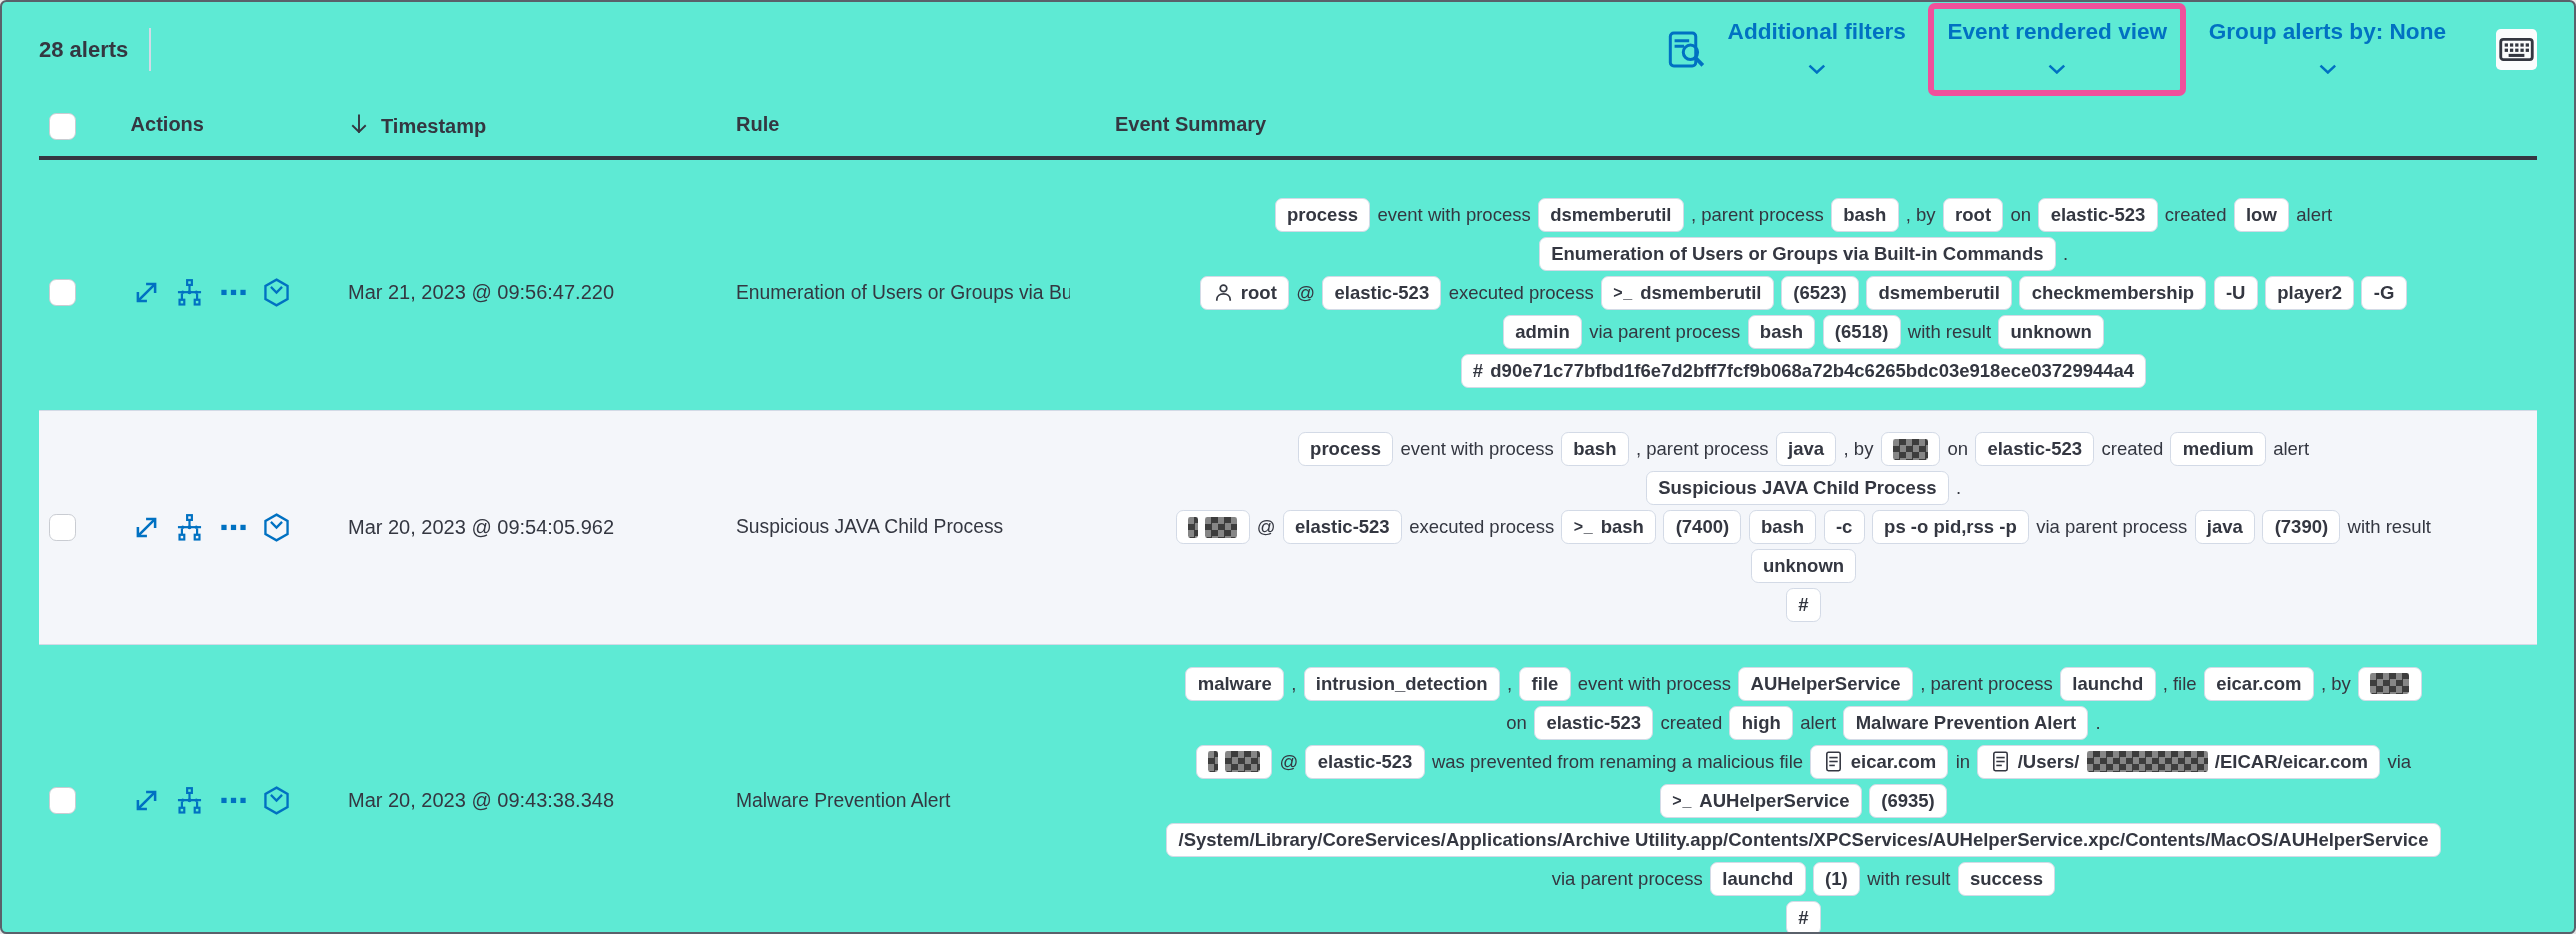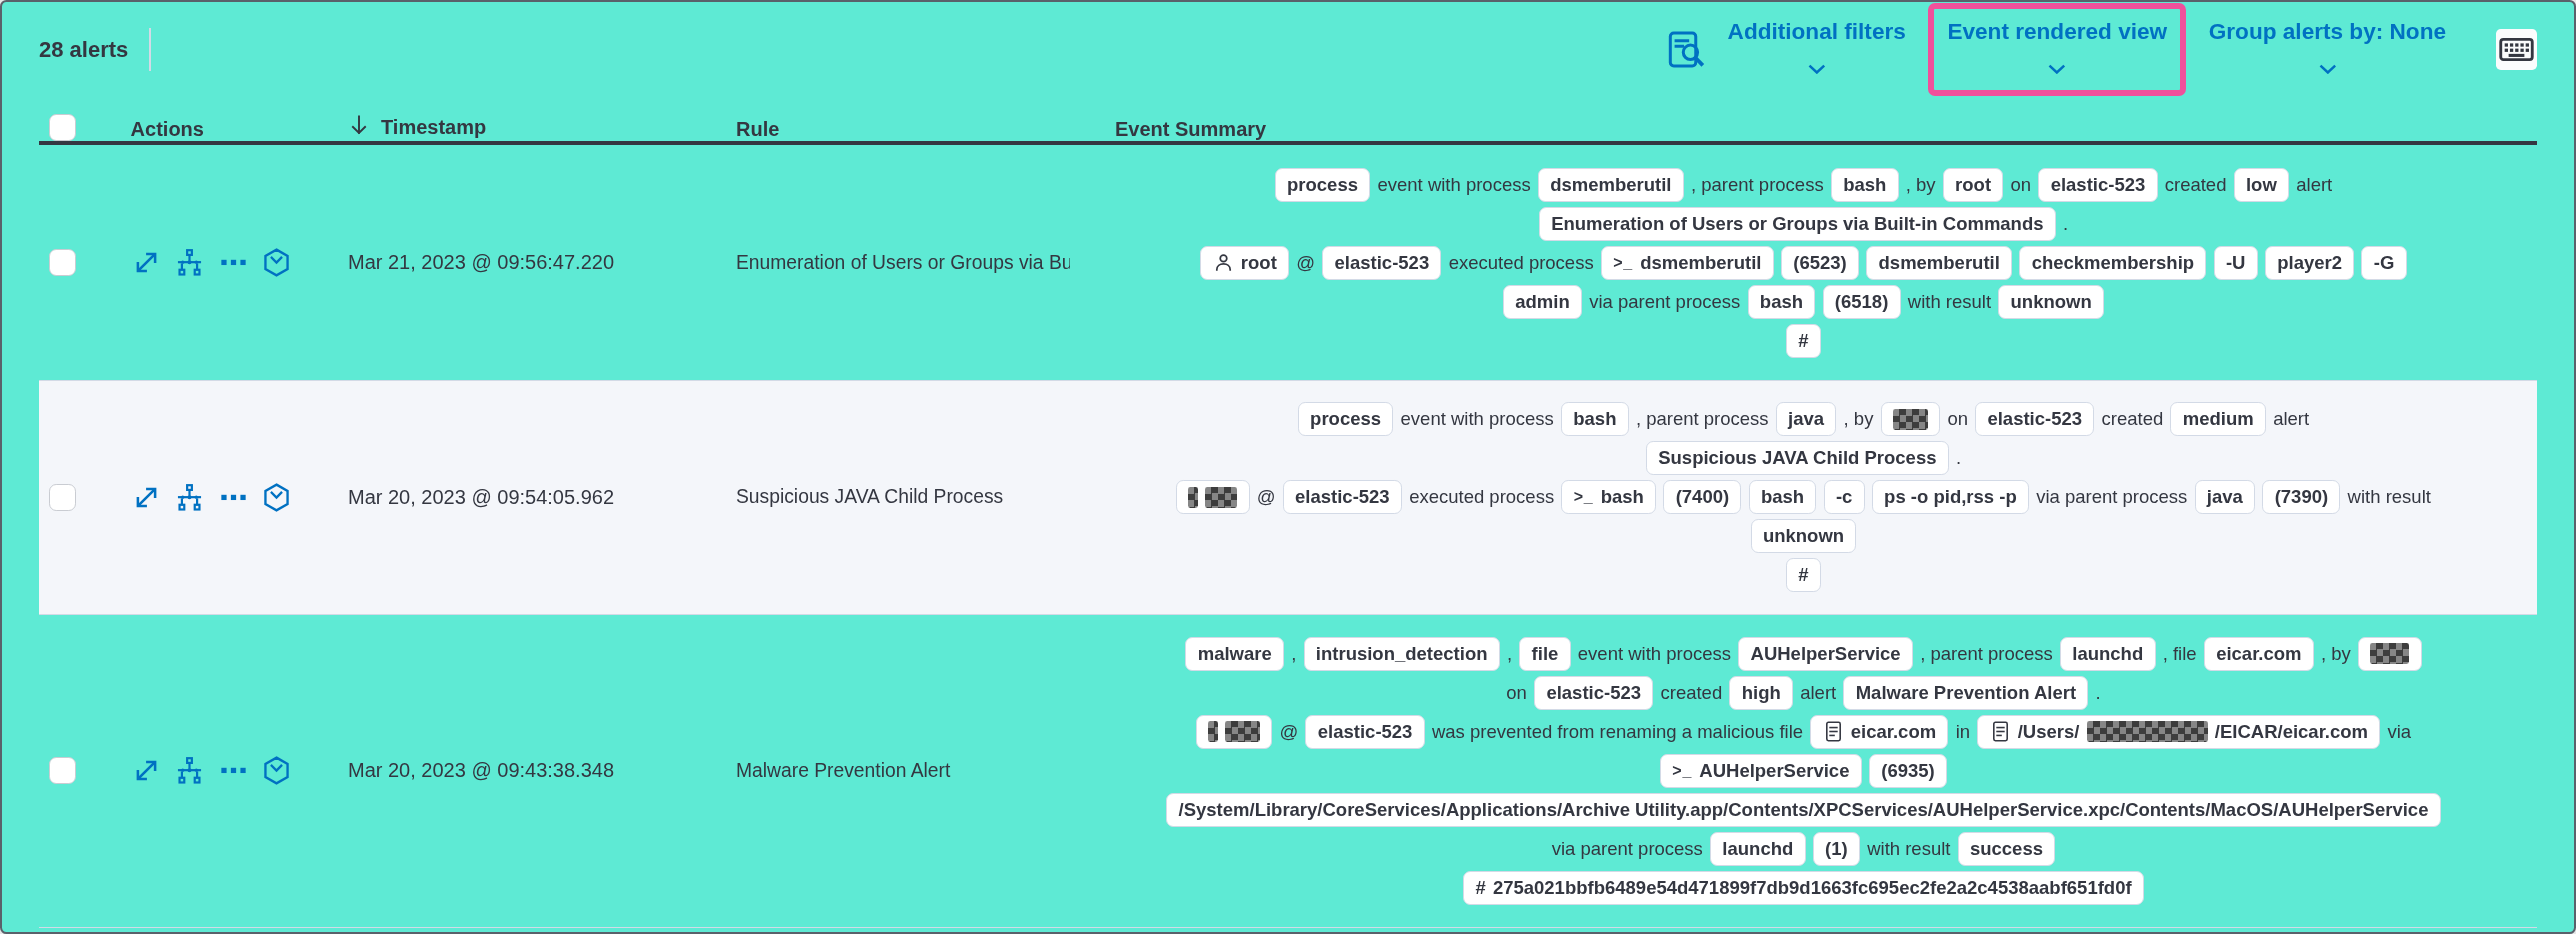--- a/index.html
+++ b/index.html
@@ -15,21 +15,21 @@
   .tb-left{display:flex;align-items:center;gap:21px;}
   .alert-count{font-size:22px;font-weight:700;}
   .vdiv{width:1.6px;height:43px;background:var(--badge-border);}
   .tb-right{display:flex;align-items:center;gap:22.6px;}
   .tlink{display:inline-flex;align-items:center;gap:9.7px;color:var(--link);
          font-weight:700;font-size:22.6px;cursor:pointer;white-space:nowrap;flex-direction:column;}
   .hlbox{border:6.4px solid var(--hl);border-radius:7px;padding:9.7px 13px;display:inline-flex;}
   .icon-btn{display:inline-flex;align-items:center;justify-content:center;color:var(--link);cursor:pointer;}
   .kbd-btn{color:#343741;margin-left:27px;background:#fbfcfd;border-radius:4.8px;padding:3.2px;}
   
-  .thead{margin:1px 37px;display:flex;align-items:flex-end;height:47px;
+  .thead{margin:16px 37px;display:flex;align-items:flex-start;height:47px;
          border-bottom:4.8px solid #343741;font-size:20px;font-weight:700;}
   .c-check{width:69px;padding-left:9.7px;display:flex;align-items:center;}
   .c-actions{width:219px;padding-left:22.6px;display:flex;align-items:center;}
   .c-ts{width:364px;padding-left:21px;display:flex;align-items:center;gap:11px;}
   .c-rule{width:379px;padding-left:45px;overflow:hidden;white-space:nowrap;}
   .c-sum{flex:1;min-width:0;}
   .thead .c-sum{padding-left:45px;}
   .cb{width:27px;height:27px;border:1.6px solid #c9ccd2;border-radius:7.2px;background:#fff;cursor:pointer;}
   .rows{margin:0 37px;}
   .row{display:flex;align-items:center;border-bottom:1.6px solid var(--badge-border);padding:19.3px 0;}
@@ -254,20 +254,21 @@
               <span>(6518)</span>
             </span>
             <span class="plain">with result</span>
             <span class="badge">
               <span>unknown</span>
             </span>
           </div>
           <div class="sline">
             <span class="badge">
               <span class="pre">#</span>
+              <span>d90e71c77bfbd1f6e7d2bff7fcf9b068a72b4c6265bdc03e918ece03729944a4</span>
             </span>
           </div>
         </div>
       </div>
       <div class="row row-alt">
         <div class="c-check">
           <span class="cb"></span>
         </div>
         <div class="c-actions">
           <span class="abtn">
@@ -534,21 +535,20 @@
               <span>(1)</span>
             </span>
             <span class="plain">with result</span>
             <span class="badge">
               <span>success</span>
             </span>
           </div>
           <div class="sline">
             <span class="badge">
               <span class="pre">#</span>
-              <span>275a021bbfb6489e54d471899f7db9d1663fc695ec2fe2a2c4538aabf651fd0f</span>
             </span>
           </div>
         </div>
       </div>
     </div>
 
 </div>
 
 
 </body></html>

